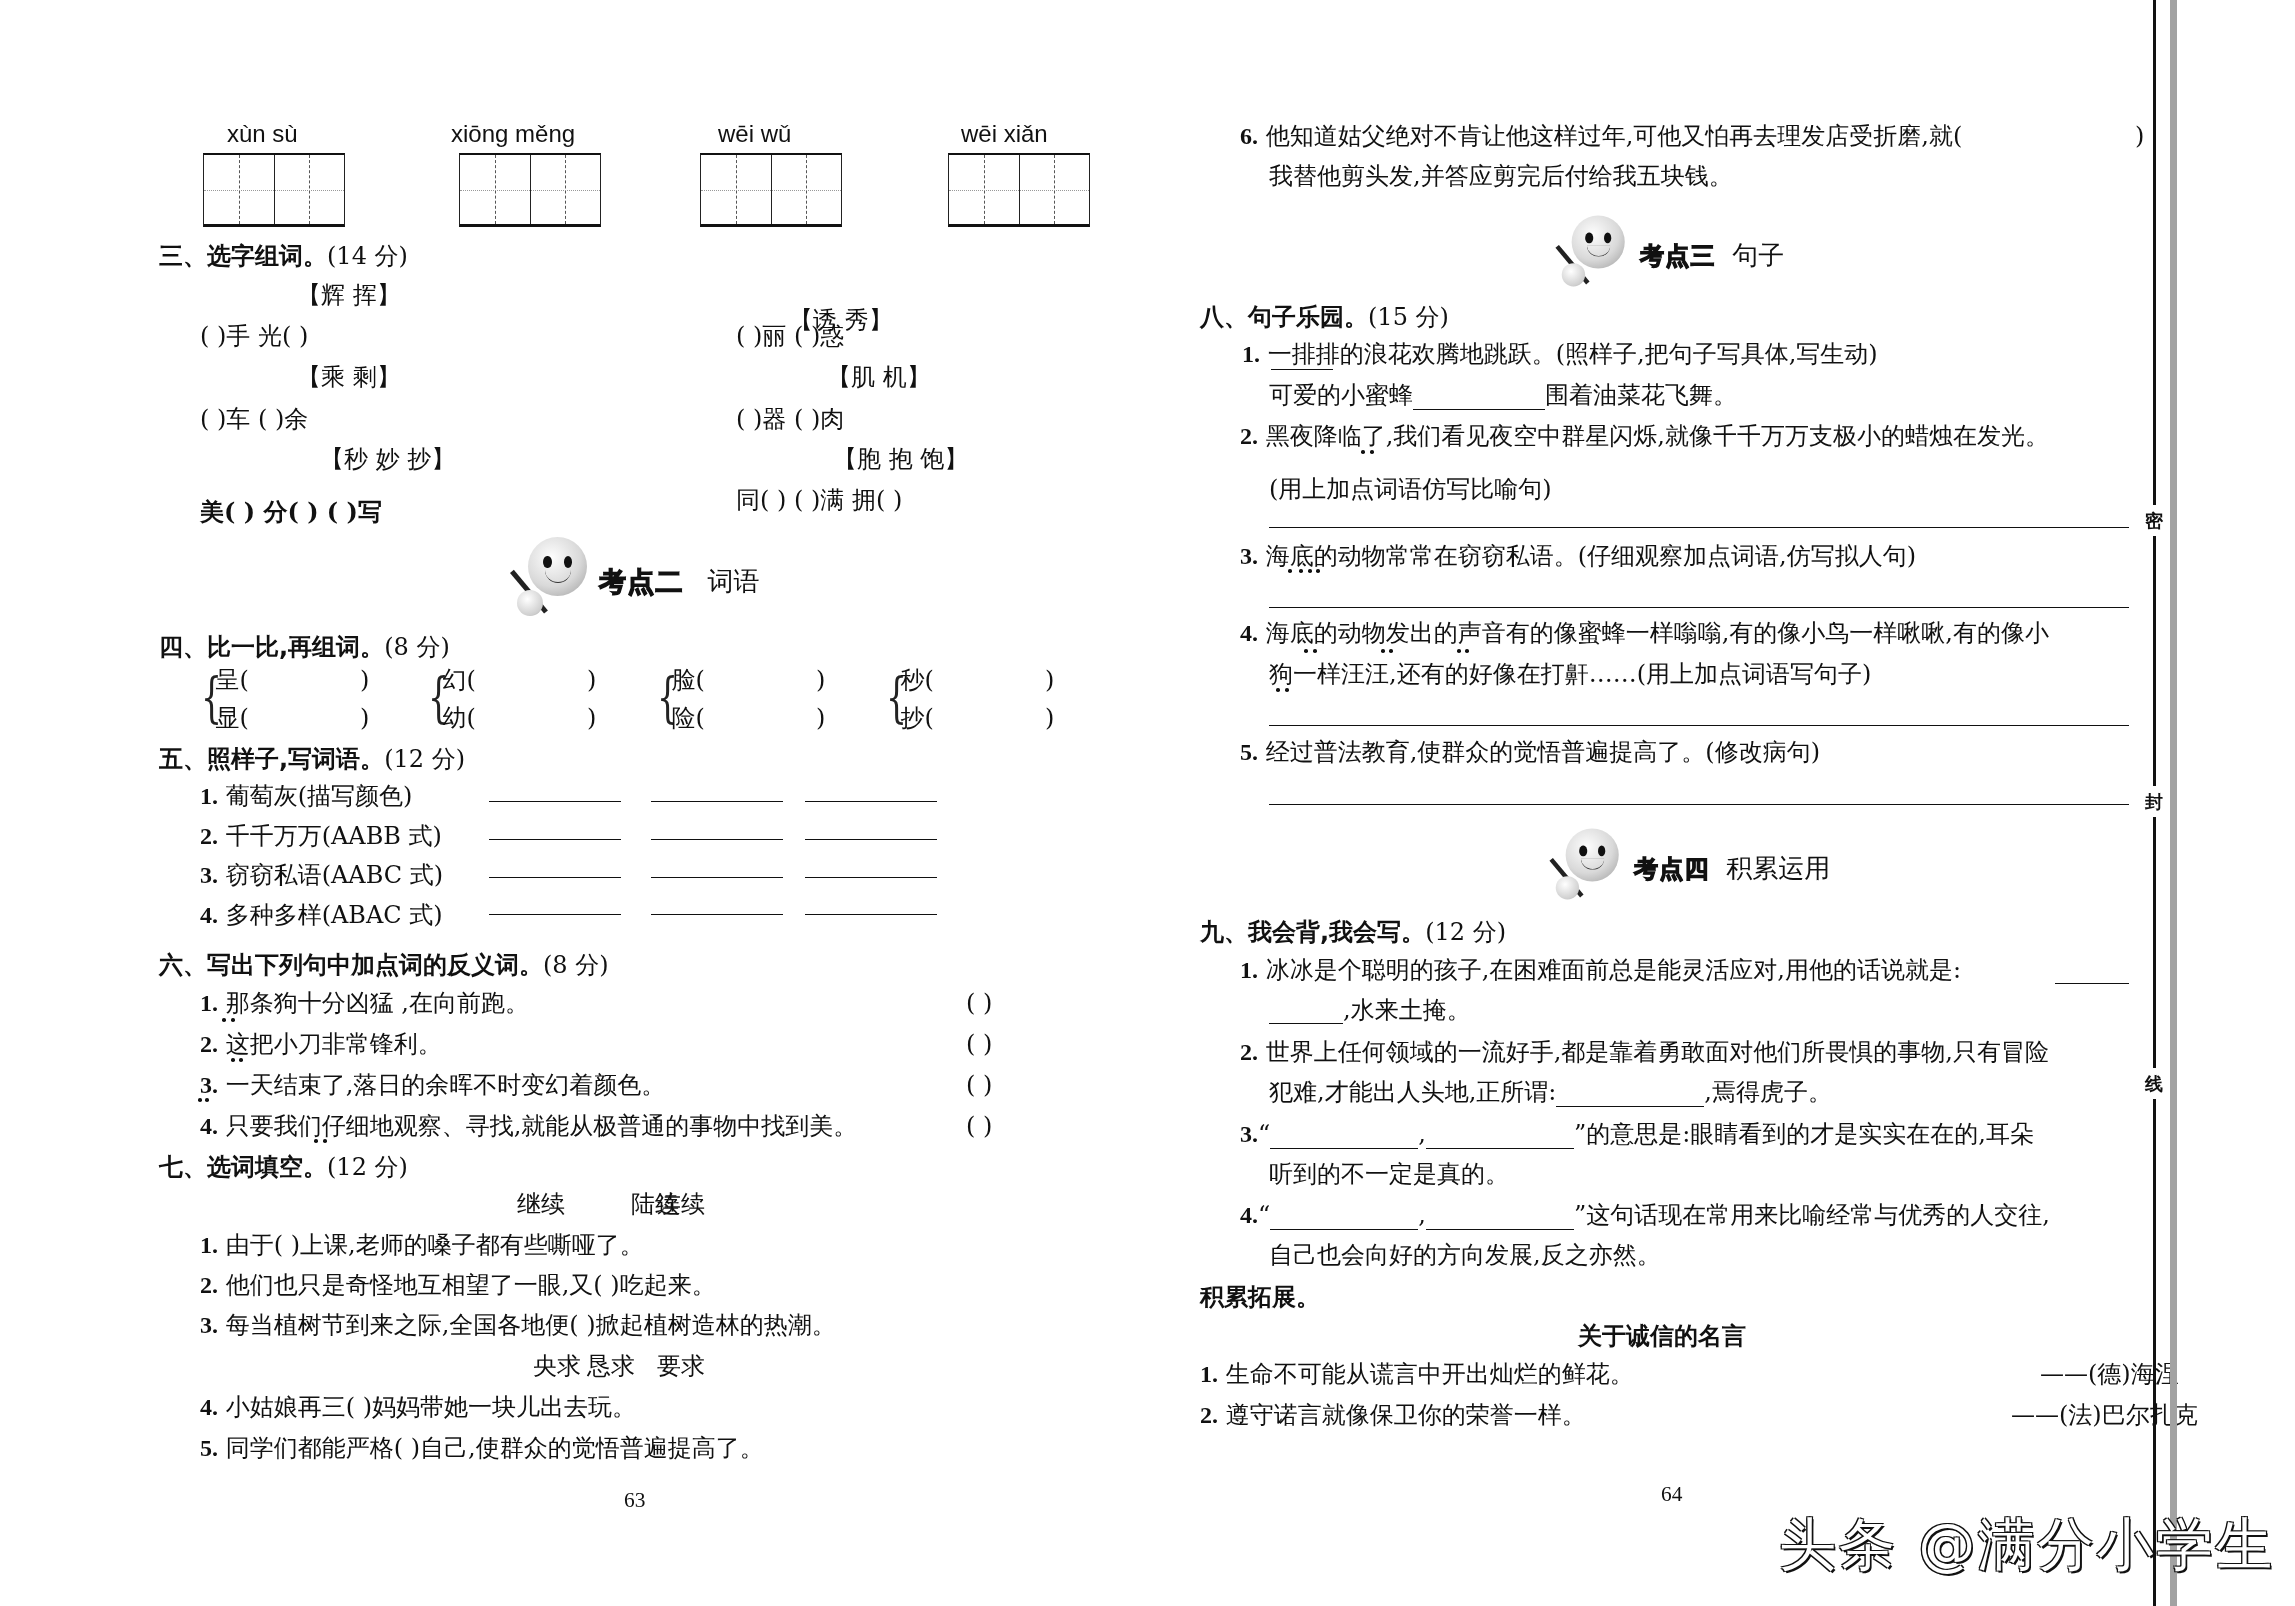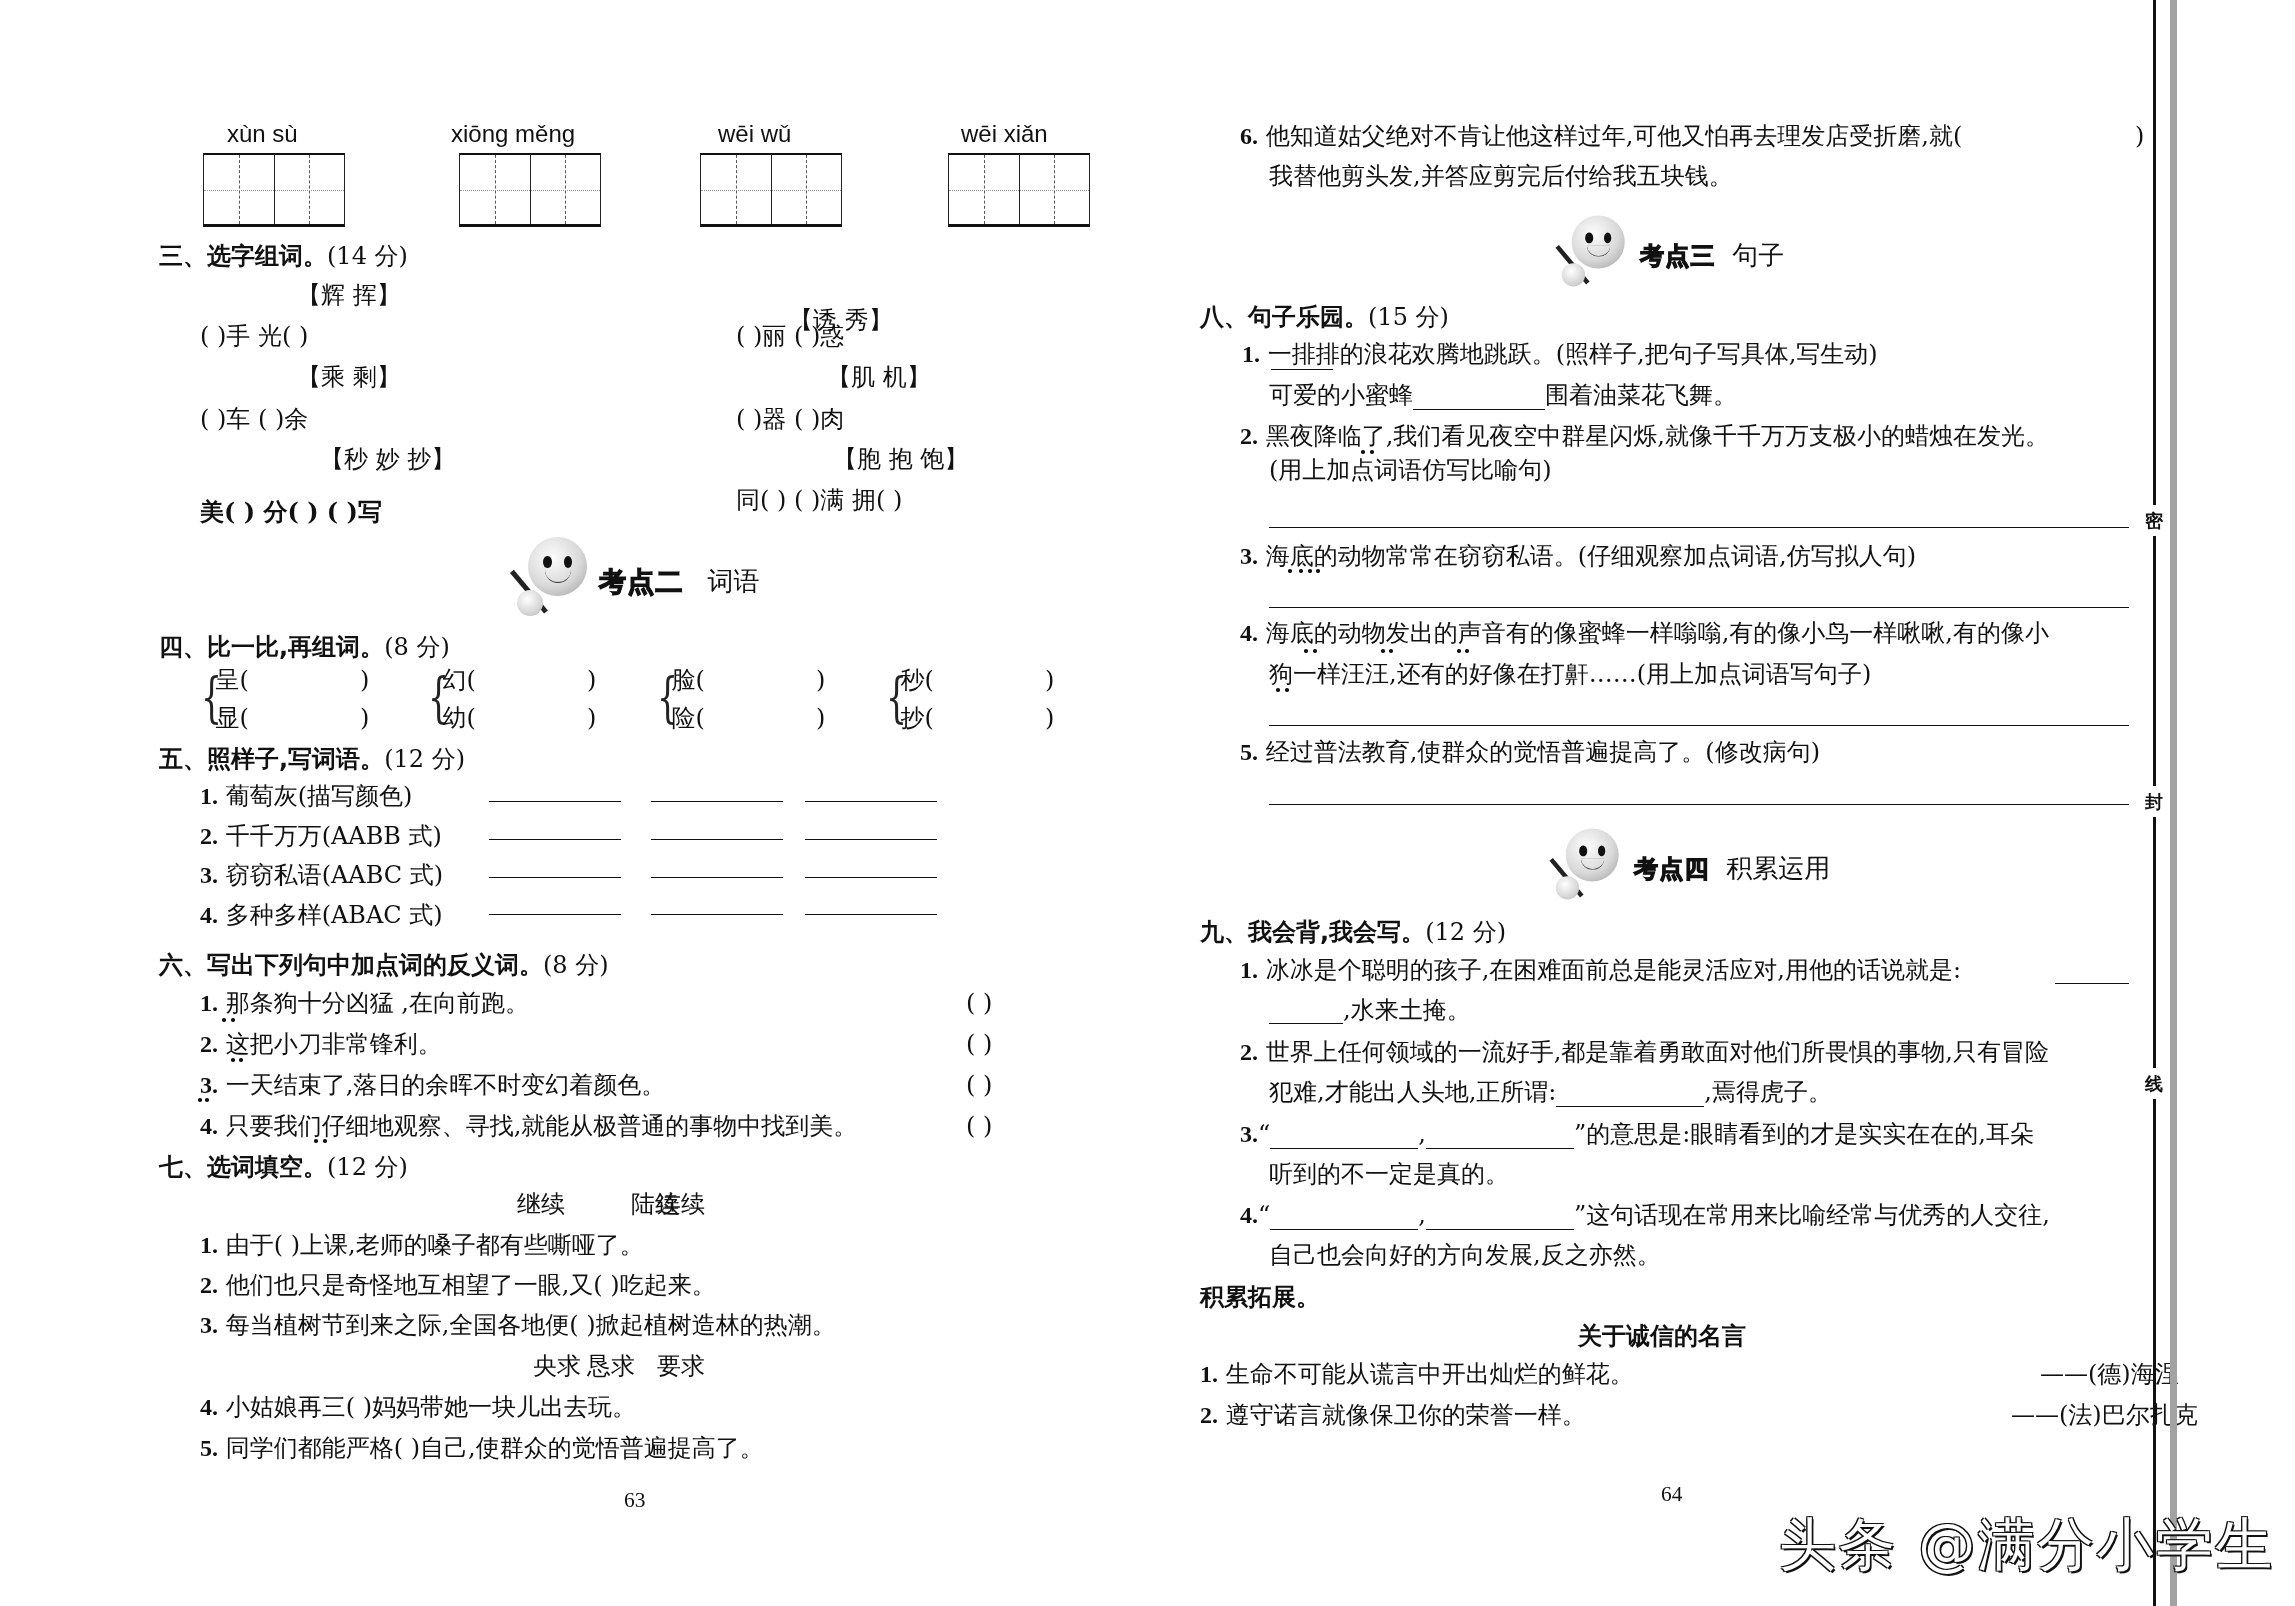--- a/index.html
+++ b/index.html
@@ -241,21 +241,21 @@
   <span>八、句子乐园。</span><span class="pts">(15 分)</span>
 </div>
 <div class="abs t" style="left:1242px;top:340px;"><span class="num">1.</span> <span>一排排的浪花欢腾地跳跃。(照样子,把句子写具体,写生动)</span></div>
 <div class="hline" style="left:1271px;top:369px;width:62px;border-top-width:1.2px;"></div>
 <div class="abs t" style="left:1269px;top:381px;">
   <span>可爱的小蜜蜂</span><span class="blank" style="width:132px;"></span><span>围着油菜花飞舞。</span>
 </div>
 <div class="abs t" style="left:1240px;top:422px;"><span class="num">2.</span> <span>黑夜降临了,我们看见夜空中群星闪烁,就像千千万万支极小的蜡烛在发光。</span></div>
 <div class="dot" style="left:1361px;top:450px;"></div>
 <div class="dot" style="left:1370px;top:450px;"></div>
-<div class="abs t" style="left:1269px;top:456px;">(用上加点词语仿写比喻句)</div>
+<div class="abs t" style="left:1269px;top:475px;">(用上加点词语仿写比喻句)</div>
 <div class="hline" style="left:1269px;top:527px;width:860px;"></div>
 <div class="abs t" style="left:1240px;top:542px;"><span class="num">3.</span> <span>海底的动物常常在窃窃私语。(仔细观察加点词语,仿写拟人句)</span></div>
 <div class="dot" style="left:1288px;top:569px;"></div>
 <div class="dot" style="left:1299px;top:569px;"></div>
 <div class="dot" style="left:1308px;top:569px;"></div>
 <div class="dot" style="left:1316px;top:569px;"></div>
 <div class="hline" style="left:1269px;top:607px;width:860px;"></div>
 <div class="abs t" style="left:1240px;top:619px;"><span class="num">4.</span> <span>海底的动物发出的声音有的像蜜蜂一样嗡嗡,有的像小鸟一样啾啾,有的像小</span></div>
 <div class="dot" style="left:1304px;top:649px;"></div>
 <div class="dot" style="left:1313px;top:649px;"></div>

